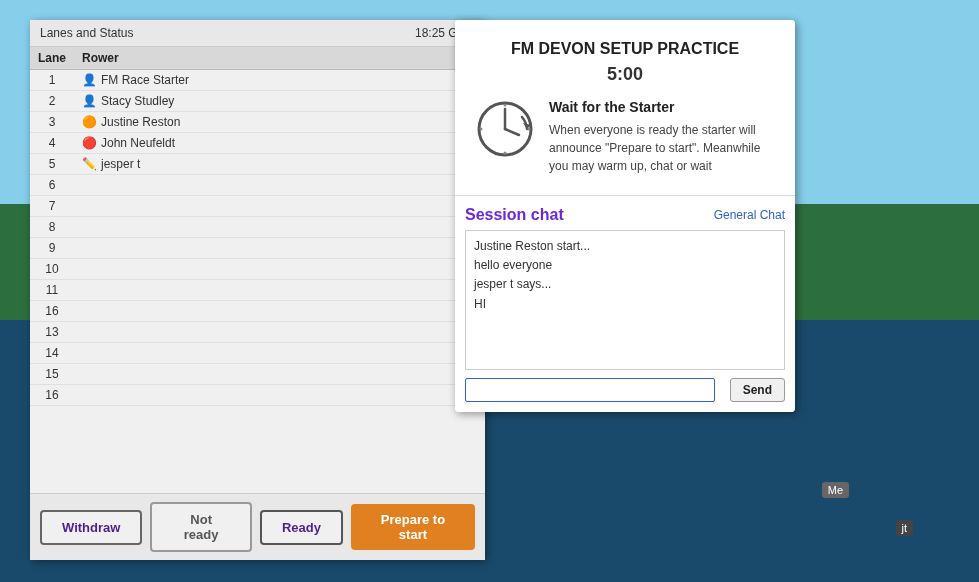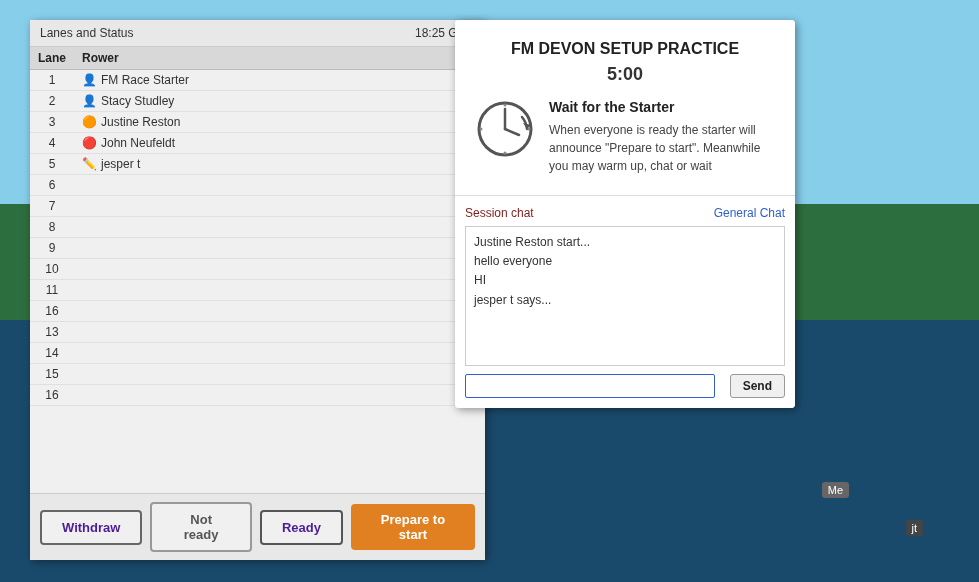--- a/index.html
+++ b/index.html
@@ -194,23 +194,23 @@
     }
 
     .chat-header {
       display: flex;
       justify-content: space-between;
       align-items: center;
       margin-bottom: 6px;
     }
 
     .chat-label {
-      font-size: 12px;
-      color: #7f1d1d;
-      font-weight: 400;
+      font-size: 16px;
+      color: #6d28d9;
+      font-weight: 700;
     }
 
     .chat-general-link {
       font-size: 12px;
       color: #3060cc;
       cursor: pointer;
     }
 
     .chat-messages {
       flex: 1;
@@ -257,21 +257,21 @@
       top: 482px;
       background: #666;
       color: white;
       padding: 2px 6px;
       border-radius: 3px;
       font-size: 11px;
     }
 
     .avatar-jt {
       position: absolute;
-      right: 56px;
+      right: 66px;
       top: 520px;
       background: #444;
       color: white;
       padding: 2px 6px;
       border-radius: 3px;
       font-size: 11px;
     }
 
     .lane-table-wrapper {
       flex: 1;
@@ -404,22 +404,22 @@
   </div>
 
   <div class="chat-section">
     <div class="chat-header">
       <span class="chat-label">Session chat</span>
       <span class="chat-general-link">General Chat</span>
     </div>
     <div class="chat-messages" id="chat-messages-box">
         <div>Justine Reston start...</div>
         <div>    hello everyone</div>
+        <div>jesper t says...</div>
         <div>    HI</div>
-        <div>jesper t says...</div>
       </div>
     <div class="chat-input-row">
       <input class="chat-input" type="text" style="">
       <button class="btn-send">Send</button>
     </div>
   </div>
 </div>
 
 <div class="avatar-me">Me</div>
 <div class="avatar-jt">jt</div>

